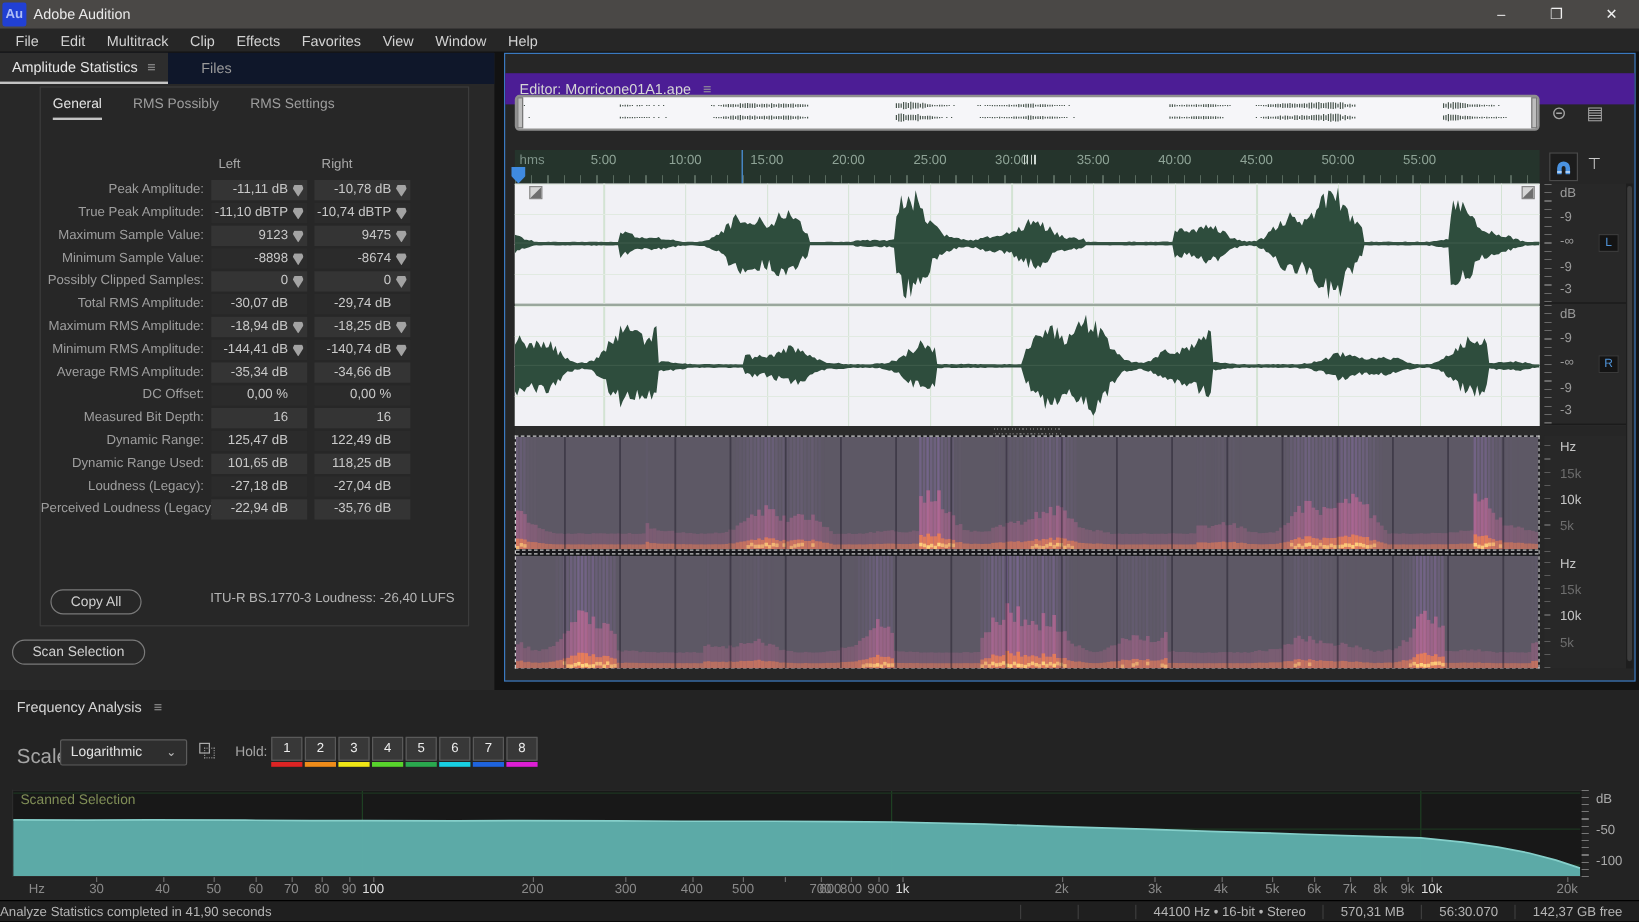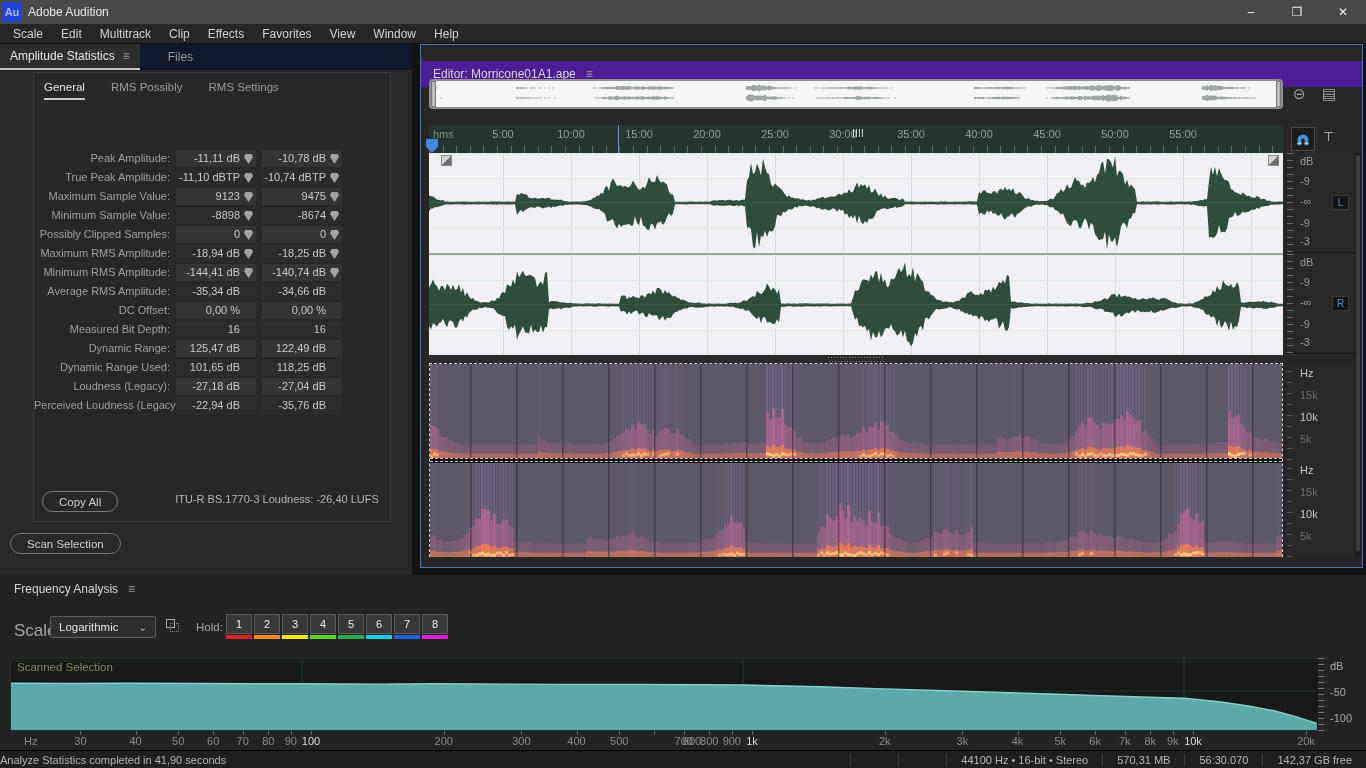--- a/index.html
+++ b/index.html
@@ -128,21 +128,21 @@
     <div class="au-logo">Au</div>
     <div class="win-title">Adobe Audition</div>
     <div class="win-controls">
       <div class="win-btn">–</div>
       <div class="win-btn">❐</div>
       <div class="win-btn">✕</div>
     </div>
   </div>
 
   <div class="menubar" id="menubar">
-      <div class="menu-item">Scale</div>
+      <div class="menu-item">File</div>
       <div class="menu-item">Edit</div>
       <div class="menu-item">Multitrack</div>
       <div class="menu-item">Clip</div>
       <div class="menu-item">Effects</div>
       <div class="menu-item">Favorites</div>
       <div class="menu-item">View</div>
       <div class="menu-item">Window</div>
       <div class="menu-item">Help</div>
     </div>
 
@@ -157,20 +157,24 @@
         <div class="ptab" style="margin-left:18px;">
           <span>Files</span>
         </div>
       </div>
 
       <div class="stats-box">
         <div class="subtabs" id="subtabs">
             <div class="subtab active">General</div>
             <div class="subtab">RMS Possibly</div>
             <div class="subtab">RMS Settings</div>
+          </div>
+        <div class="thead" id="thead">
+            <div style="position: absolute; left: 148px; top: 2px;">Left</div>
+            <div style="position: absolute; left: 234px; top: 2px;">Right</div>
           </div>
         <div class="stats-rows" id="statsrows">
             <div class="srow">
               <div class="lbl">Peak Amplitude:</div>
               <div class="cell c1">-11,11 dB<div class="pin"></div></div>
               <div class="cell c2">-10,78 dB<div class="pin"></div></div>
             </div>
             <div class="srow">
               <div class="lbl">True Peak Amplitude:</div>
               <div class="cell c1">-11,10 dBTP<div class="pin"></div></div>
@@ -183,20 +187,25 @@
             </div>
             <div class="srow">
               <div class="lbl">Minimum Sample Value:</div>
               <div class="cell c1">-8898<div class="pin"></div></div>
               <div class="cell c2">-8674<div class="pin"></div></div>
             </div>
             <div class="srow">
               <div class="lbl">Possibly Clipped Samples:</div>
               <div class="cell c1">0<div class="pin"></div></div>
               <div class="cell c2">0<div class="pin"></div></div>
+            </div>
+            <div class="srow">
+              <div class="lbl">Total RMS Amplitude:</div>
+              <div class="cell c1">-30,07 dB</div>
+              <div class="cell c2">-29,74 dB</div>
             </div>
             <div class="srow">
               <div class="lbl">Maximum RMS Amplitude:</div>
               <div class="cell c1">-18,94 dB<div class="pin"></div></div>
               <div class="cell c2">-18,25 dB<div class="pin"></div></div>
             </div>
             <div class="srow">
               <div class="lbl">Minimum RMS Amplitude:</div>
               <div class="cell c1">-144,41 dB<div class="pin"></div></div>
               <div class="cell c2">-140,74 dB<div class="pin"></div></div>

